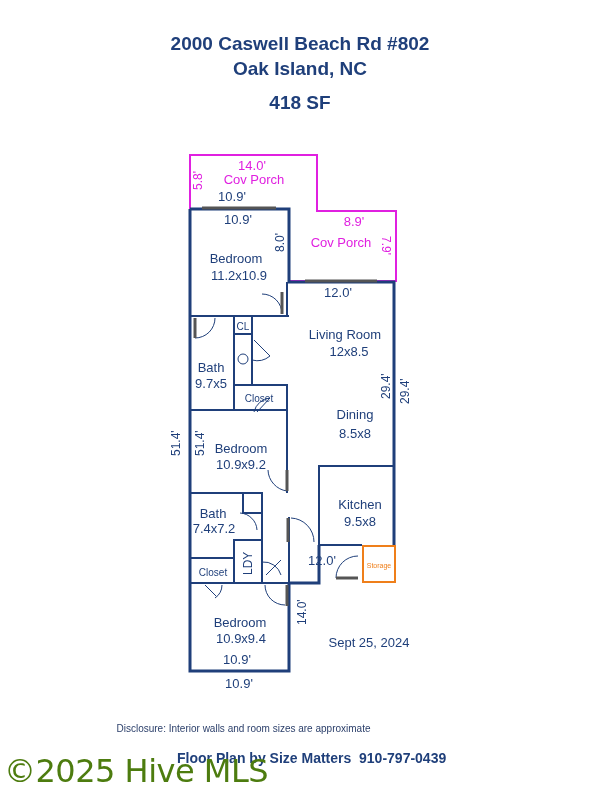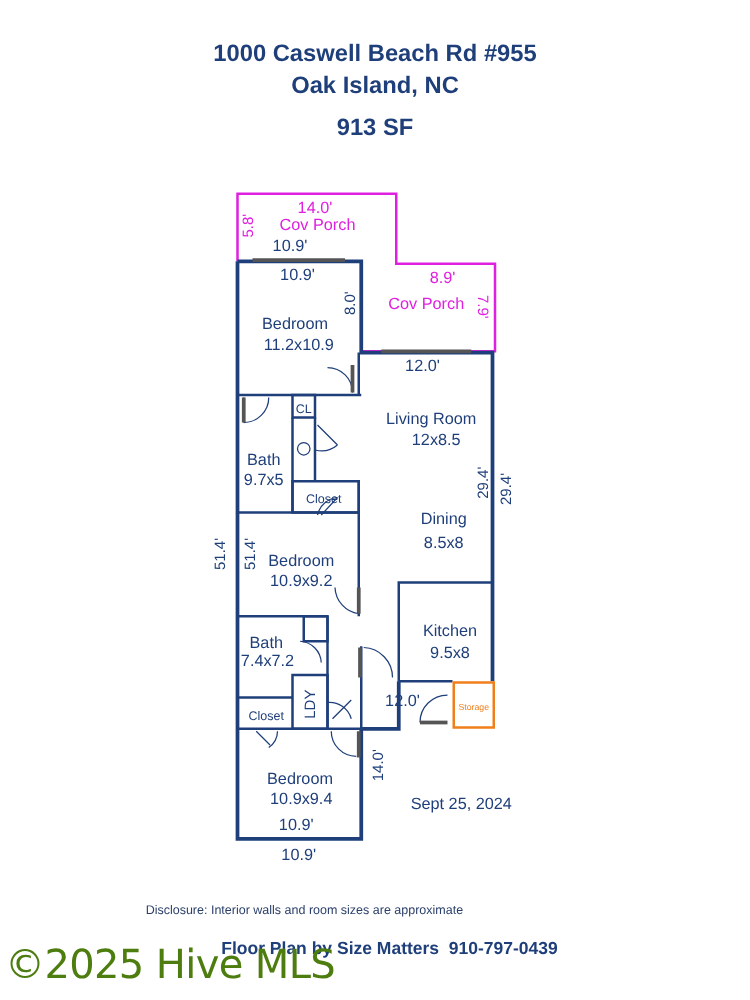--- a/index.html
+++ b/index.html
@@ -6,23 +6,23 @@
   body { width:600px; height:800px; position:relative; overflow:hidden; font-family:"Liberation Sans", sans-serif; }
   .hdr { position:absolute; left:0; width:600px; text-align:center; color:#1f3f7a; font-weight:bold; font-family:"Liberation Sans", sans-serif; }
   #plan { position:absolute; left:0; top:0; }
   .lbl { font-family:"Liberation Sans", sans-serif; fill:#1f3f7a; }
   .foot { position:absolute; font-family:"Liberation Sans", sans-serif; }
   .wm { position:absolute; left:4px; top:752px; font-family:"DejaVu Sans", sans-serif; font-size:32px; color:#4d7c0f; letter-spacing:-0.5px; font-weight:normal; }
 </style>
 </head>
 <body>
 
-<div class="hdr" style="top:33px;font-size:19px;">1000 Caswell Beach Rd #955</div>
+<div class="hdr" style="top:33px;font-size:19px;">2000 Caswell Beach Rd #802</div>
 <div class="hdr" style="top:58px;font-size:19px;">Oak Island, NC</div>
-<div class="hdr" style="top:92px;font-size:19px;">913 SF</div>
+<div class="hdr" style="top:92px;font-size:19px;">418 SF</div>
 
 <svg id="plan" width="600" height="800" viewBox="0 0 600 800">
 
   <g fill="none" stroke="#e020e0" stroke-width="2">
     <polyline points="190,209 190,155 317,155 317,211 396,211 396,281 289,281 289,209"></polyline>
   </g>
 
   <g fill="none" stroke="#1f3f7a" stroke-width="3">
     <polyline points="190,209 289,209 289,282 394,282 394,545"></polyline>
     <polyline points="190,209 190,671 289,671 289,583"></polyline>

